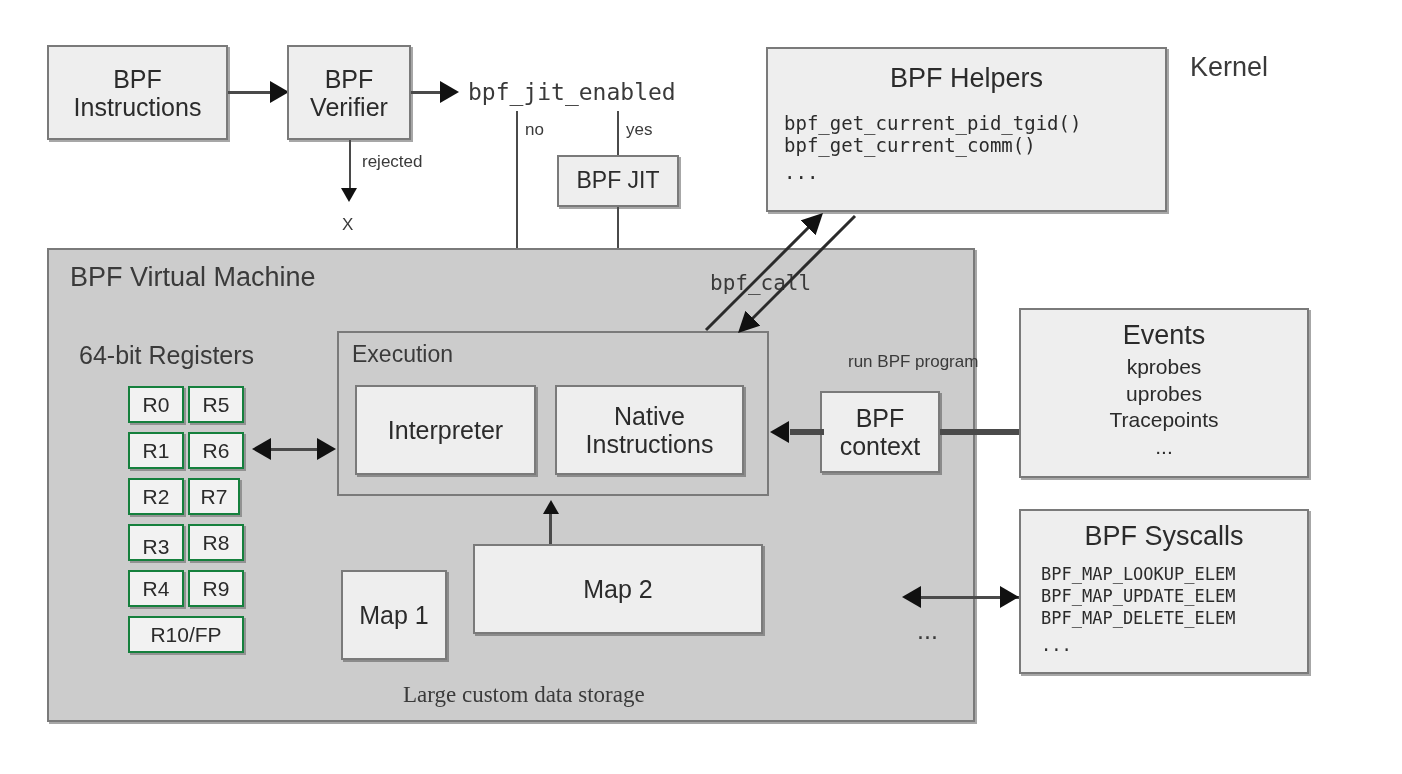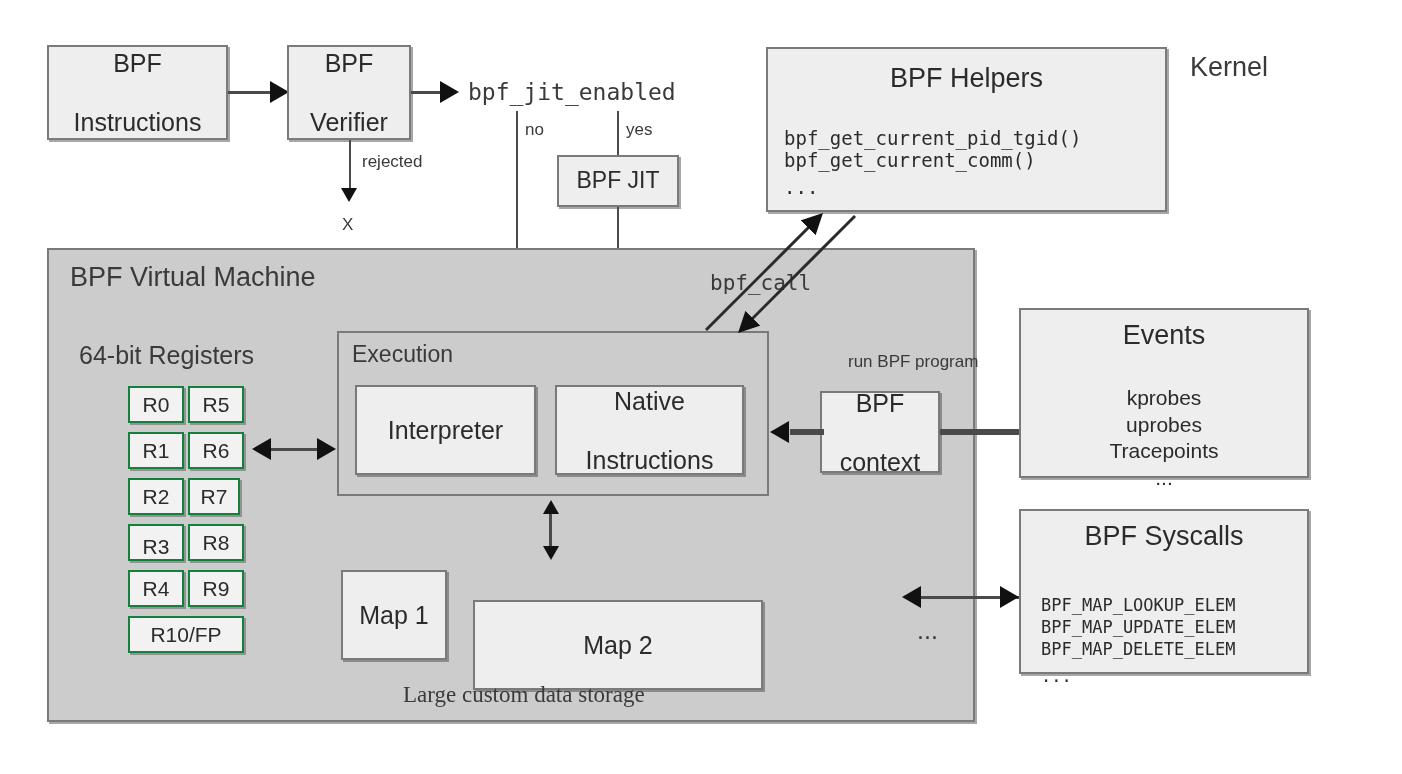--- a/index.html
+++ b/index.html
@@ -24,21 +24,21 @@
     background: #eeeeee;
     border: 2px solid #7a7a7a;
     display: flex;
     flex-direction: column;
     align-items: center;
     justify-content: center;
     text-align: center;
     color: #2b2b2b;
     line-height: 1.12;
   }
-  .box.shadow { box-shadow: 2px 2px 0 rgba(60,60,60,.45); gap: 31px; }
+  .box.shadow { box-shadow: 2px 2px 0 rgba(60,60,60,.45); }
   .lbl { position: absolute; white-space: pre; color: #3a3a3a; }
   .mono { font-family: "DejaVu Sans Mono", monospace; }
   .t27 { font-size: 27px; }
   .t25 { font-size: 25px; }
   .t23 { font-size: 23px; }
   .t21 { font-size: 21px; }
   .t19 { font-size: 19px; }
   .t17 { font-size: 17px; }
 
   
@@ -123,21 +123,21 @@
 
   <div class="box shadow" style="left:557px; top:155px; width:122px; height:52px;">
     <span class="t23">BPF JIT</span>
   </div>
 
   <div class="vline thin" style="left:617px; top:207px; height:161px;"></div>
   <div class="ah down" style="left:607px; top:364px;"></div>
 
   <div class="box shadow" style="left:766px; top:47px; width:401px; height:165px; justify-content:flex-start;">
     <div class="t27" style="margin-top:14px;">BPF Helpers</div>
-    <div class="mono t19" style="align-self:flex-start; margin-left:16px; margin-top:4px; text-align:left;">
+    <div class="mono t19" style="align-self:flex-start; margin-left:16px; margin-top:20px; text-align:left;">
       <div>bpf_get_current_pid_tgid()</div>
       <div>bpf_get_current_comm()</div>
       <div style="margin-top:6px;">...</div>
     </div>
   </div>
 
   <div class="box shadow" style="left:1019px; top:308px; width:290px; height:170px; justify-content:flex-start;">
     <div class="t27" style="margin-top:10px;">Events</div>
     <div class="t21" style="margin-top:4px; line-height:1.26;">
       <div>kprobes</div>
@@ -232,21 +232,21 @@
   </div>
 
   <div class="hline thick" style="left:790px; top:429px; width:34px;"></div>
   <div class="ah left" style="left:770px; top:421px;"></div>
 
   <div class="hline thick" style="left:940px; top:429px; width:79px;"></div>
 
   <div class="box shadow" style="left:341px; top:570px; width:106px; height:90px;">
     <span class="t25">Map 1</span>
   </div>
-  <div class="box shadow" style="left:473px; top:600px; width:290px; height:90px;">
+  <div class="box shadow" style="left:473px; top:544px; width:290px; height:90px;">
     <span class="t25">Map 2</span>
   </div>
   <div class="lbl t25" style="left:917px; top:616px;">...</div>
 
   <div class="lbl t23" style="left:403px; top:682px;font-family:Liberation Serif, serif;">Large custom data storage</div>
 
   <div class="hline" style="left:915px; top:596px; width:104px;"></div>
   <div class="ah left" style="left:902px; top:586px;"></div>
   <div class="ah right" style="left:1000px; top:586px;"></div>
 

